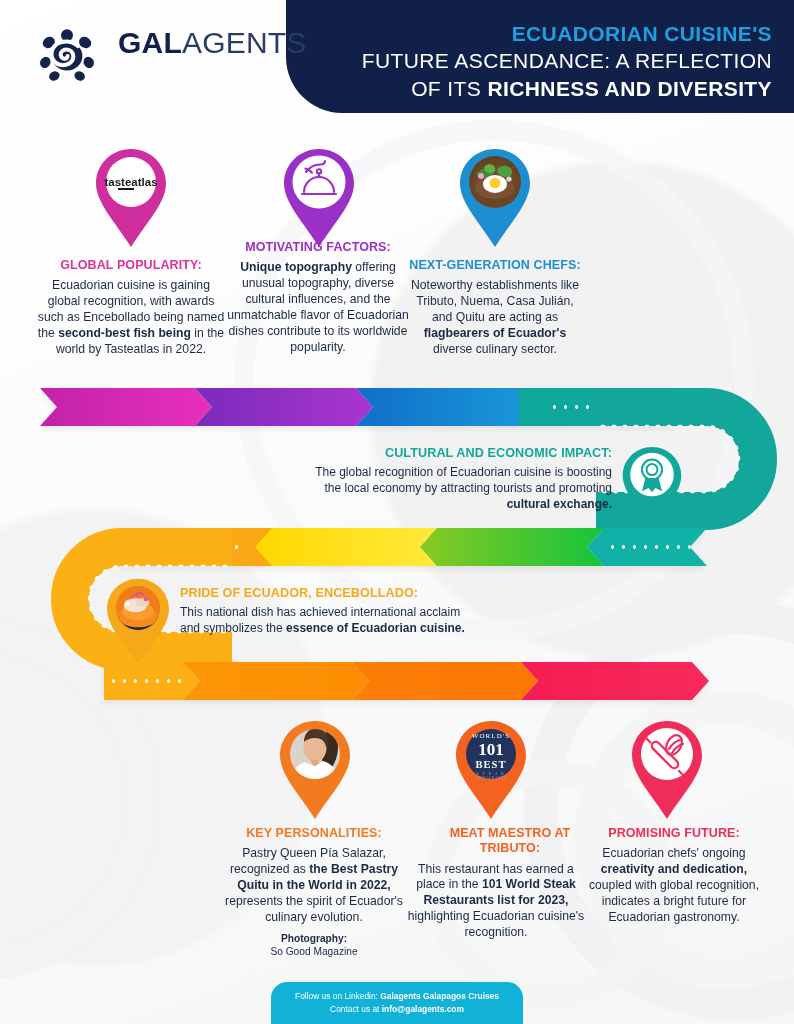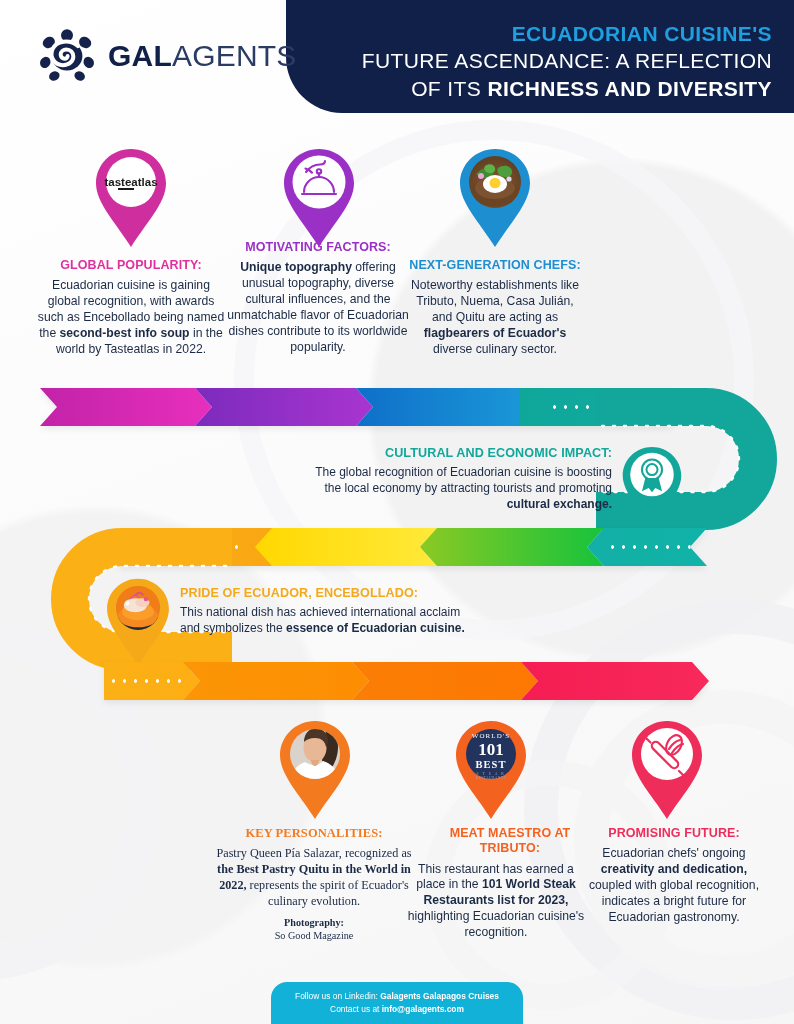--- a/index.html
+++ b/index.html
@@ -54,21 +54,21 @@
   .header-title {
     position: absolute; right: 22px; top: 20px; width: 470px;
     text-align: right; line-height: 1.30;
   }
   .ht-l1 { font-size: 21px; font-weight: 700; letter-spacing: .4px; color: #1f9fe0; display:block; }
   .ht-l2 { font-size: 21px; font-weight: 300; letter-spacing: .4px; color: #ffffff; display:block; }
   .ht-l3 { font-size: 21px; font-weight: 300; letter-spacing: .4px; color: #ffffff; display:block; }
   .ht-l3 b { font-weight: 800; margin-top: 12px; }
 
   .logo-wrap {
-    position:absolute; left:38px; top:28px; display:flex; align-items:center; gap:12px;
+    position:absolute; left:38px; top:28px; display:flex; align-items:flex-start; gap:22px;
   }
   .logo-mark { width:58px; height:56px; }
   .logo-text { font-size:30px; letter-spacing:.2px; color:#102048; line-height:1; }
   .logo-text b { font-weight:800; }
   .logo-text span.light { font-weight:400; color:#2a3c63; }
 
   
   .pin { position:absolute; width:86px; height:104px; }
   .pin svg { width:100%; height:100%; display:block; }
 
@@ -210,21 +210,21 @@
         <ellipse cx="43" cy="38" rx="12" ry="9" fill="#ffffff"></ellipse>
         <ellipse cx="43" cy="37" rx="5.6" ry="5.2" fill="#ffcf2e"></ellipse>
         <circle cx="29" cy="30" r="3" fill="#e6a7d7"></circle>
         <circle cx="57" cy="33" r="2.6" fill="#dcd6ef"></circle>
       </g>
     </svg>
   </div>
 
   <div class="blk" style="left:36px; top:258px; width:190px;">
     <h3 style="color: rgb(224, 48, 159);">GLOBAL POPULARITY:</h3>
-    <p><span>Ecuadorian cuisine is gaining global recognition, with awards such as Encebollado being named the </span><b>second-best info soup</b><span> in the world by Tasteatlas in 2022.</span></p>
+    <p><span>Ecuadorian cuisine is gaining global recognition, with awards such as Encebollado being named the </span><b>second-best fish being</b><span> in the world by Tasteatlas in 2022.</span></p>
   </div>
 
   <div class="blk" style="left:225px; top:240px; width:186px;">
     <h3 style="color: rgb(155, 48, 198);">MOTIVATING FACTORS:</h3>
     <p><b>Unique topography</b><span> offering unusual topography, diverse cultural influences, and the unmatchable flavor of Ecuadorian dishes contribute to its worldwide popularity.</span></p>
   </div>
 
   <div class="blk" style="left:407px; top:258px; width:176px;">
     <h3 style="color: rgb(29, 143, 209);">NEXT-GENERATION CHEFS:</h3>
     <p><span>Noteworthy establishments like Tributo, Nuema, Casa Julián, and Quitu are acting as </span><b>flagbearers of Ecuador's</b><span> diverse culinary sector.</span></p>
@@ -356,21 +356,21 @@
         <rect x="24" y="33" width="34" height="8" rx="4" transform="rotate(45 41 37)"></rect>
         <path d="M26.5 24.5l-4 -4"></path>
         <path d="M55 53l4 4"></path>
         <ellipse cx="50" cy="27" rx="7" ry="10.5" transform="rotate(28 50 27)"></ellipse>
         <path d="M45 31c3-5 7-8 11-9"></path>
         <path d="M48 35c3-5 7-8 11-9"></path>
       </g>
     </svg>
   </div>
 
-  <div class="blk" style="left:215px; top:826px; width:198px;font-family:Liberation Serif, serif;">
+  <div class="blk" style="left:215px; top:826px; width:198px;">
     <h3 style="color: rgb(244, 122, 32);">KEY PERSONALITIES:</h3>
     <p><span>Pastry Queen Pía Salazar, recognized as </span><b>the Best Pastry Quitu in the World in 2022,</b><span> represents the spirit of Ecuador's culinary evolution.</span></p>
     <div class="credit">
       <b>Photography:</b><br>
       <span>So Good Magazine</span>
     </div>
   </div>
 
   <div class="blk" style="left:402px; top:826px; width:188px;">
     <h3 style="color: rgb(244, 98, 31); margin-left: 28px;">MEAT MAESTRO AT TRIBUTO:</h3>

